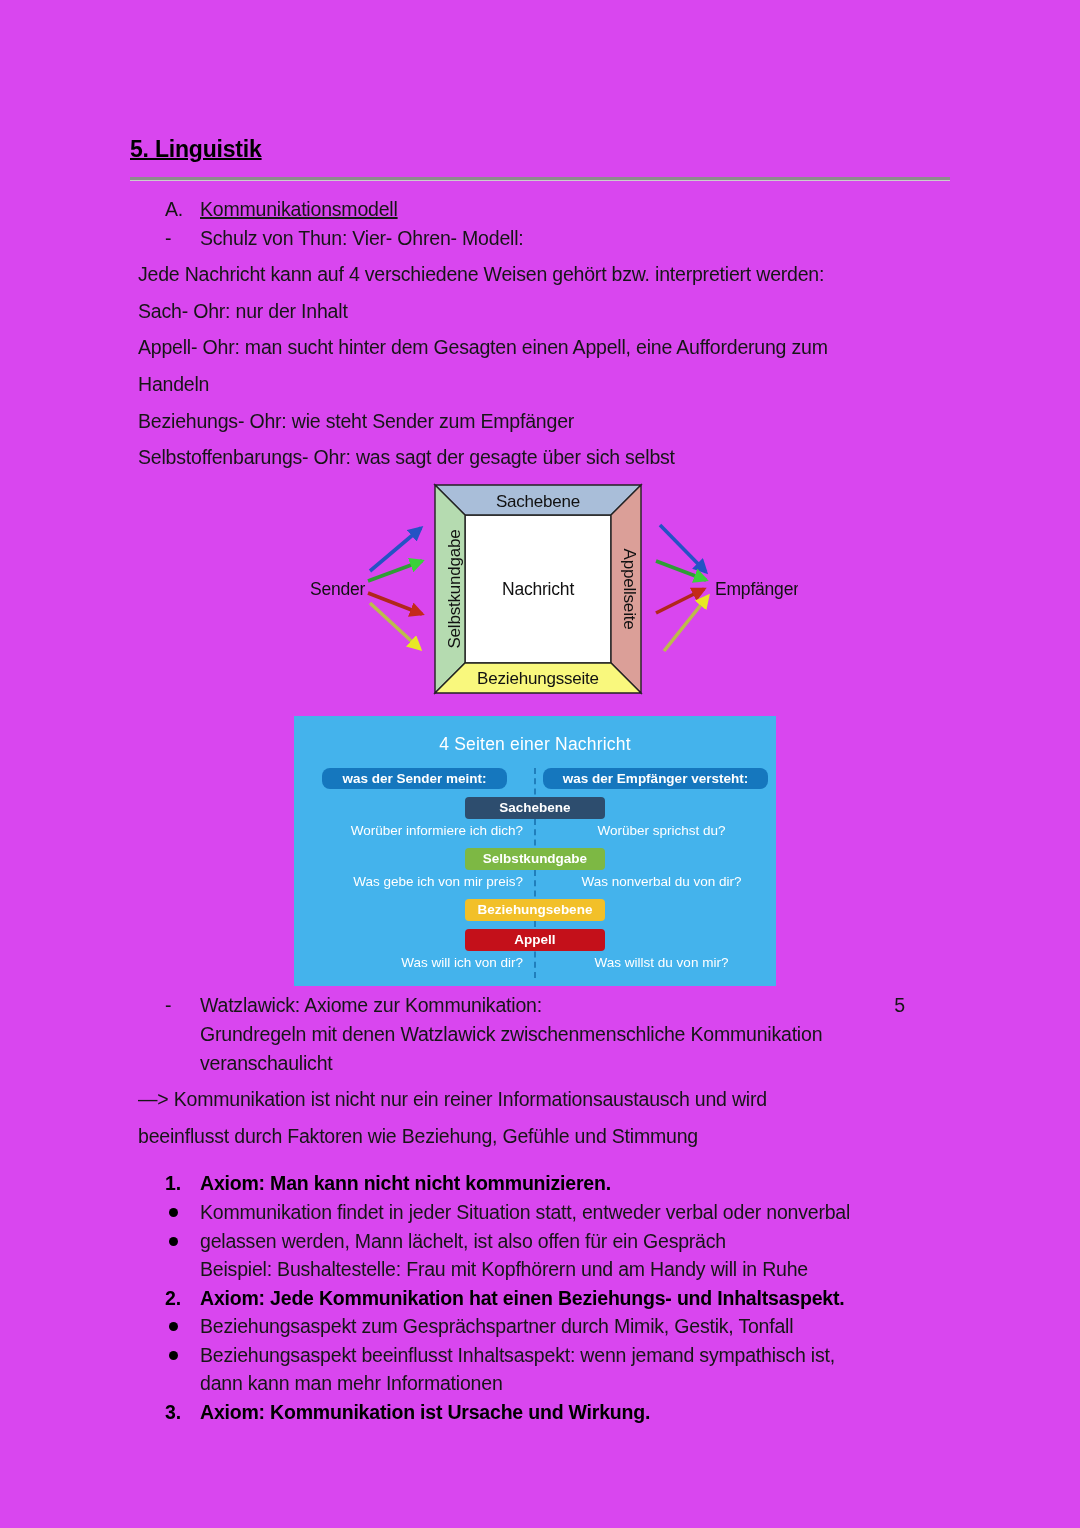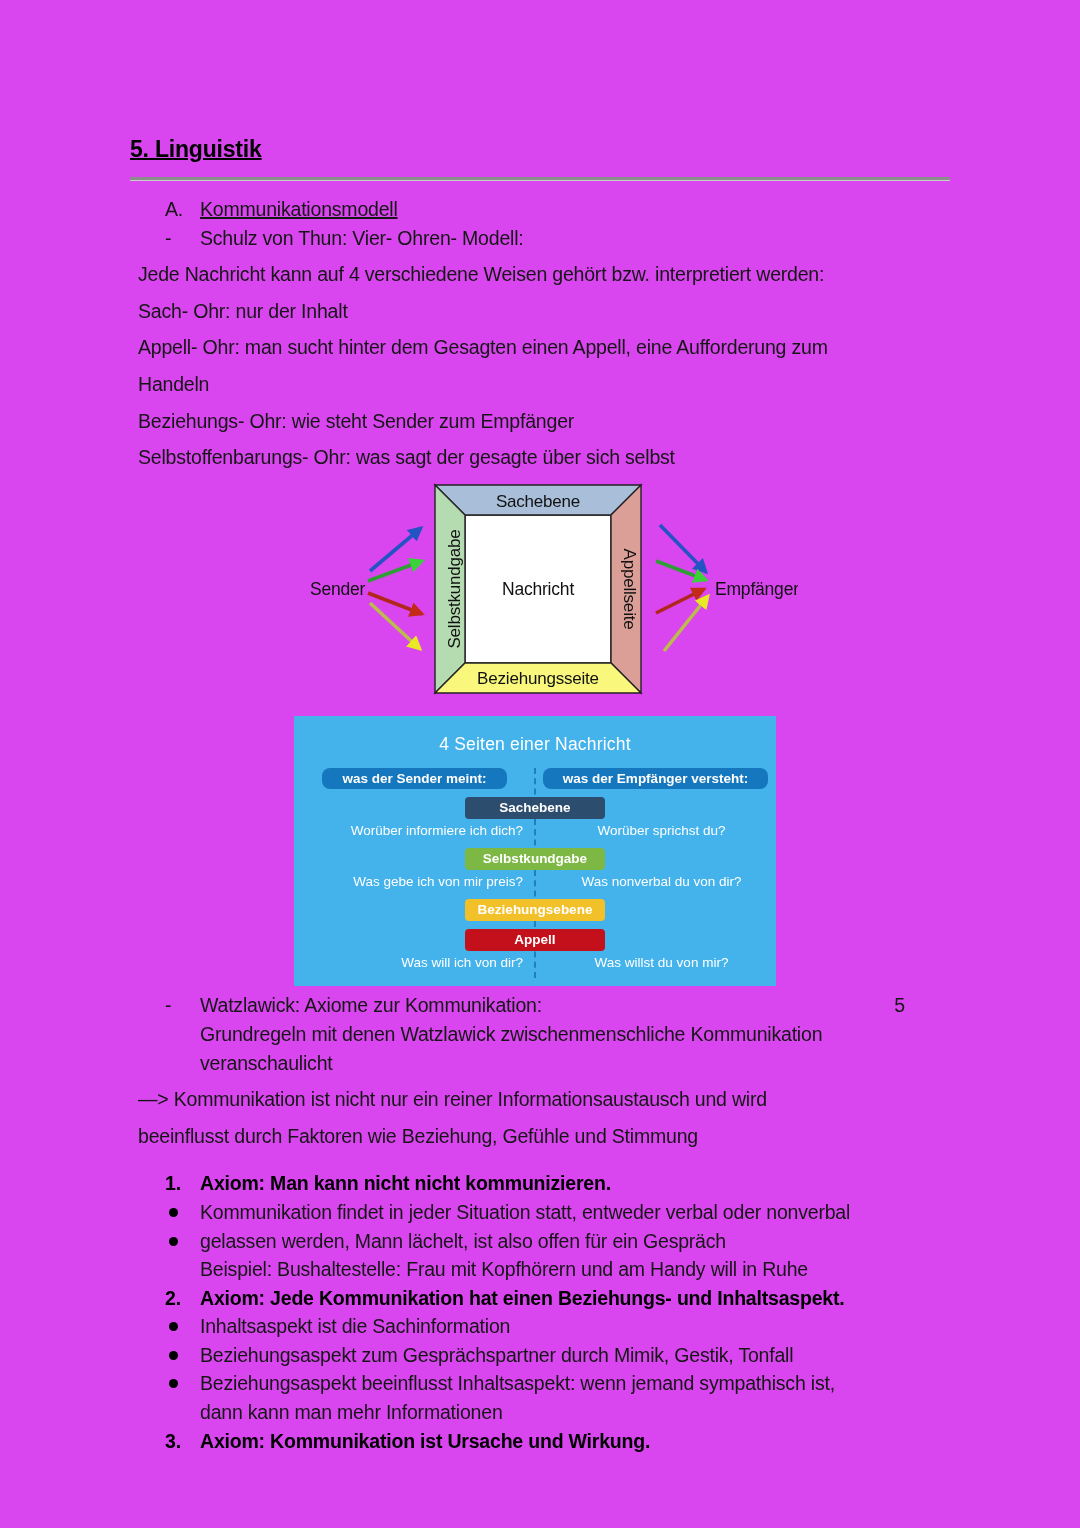--- a/index.html
+++ b/index.html
@@ -185,24 +185,20 @@
           <div>gelassen werden, Mann lächelt, ist also offen für ein Gespräch</div>
           <div>Beispiel: Bushaltestelle: Frau mit Kopfhörern und am Handy will in Ruhe</div>
         </span>
       </div>
       <div class="row bold">
         <span class="marker">2.</span>
         <span class="txt">Axiom: Jede Kommunikation hat einen Beziehungs- und Inhaltsaspekt.</span>
       </div>
       <div class="row">
         <span class="dot"></span>
-        <span class="txt">Inhaltsaspekt ist die Sachinformation</span>
-      </div>
-      <div class="row">
-        <span class="dot"></span>
         <span class="txt">Beziehungsaspekt zum Gesprächspartner durch Mimik, Gestik, Tonfall</span>
       </div>
       <div class="row">
         <span class="dot"></span>
         <span class="txt">
           <div>Beziehungsaspekt beeinflusst Inhaltsaspekt: wenn jemand sympathisch ist,</div>
           <div>dann kann man mehr Informationen</div>
         </span>
       </div>
       <div class="row bold">

